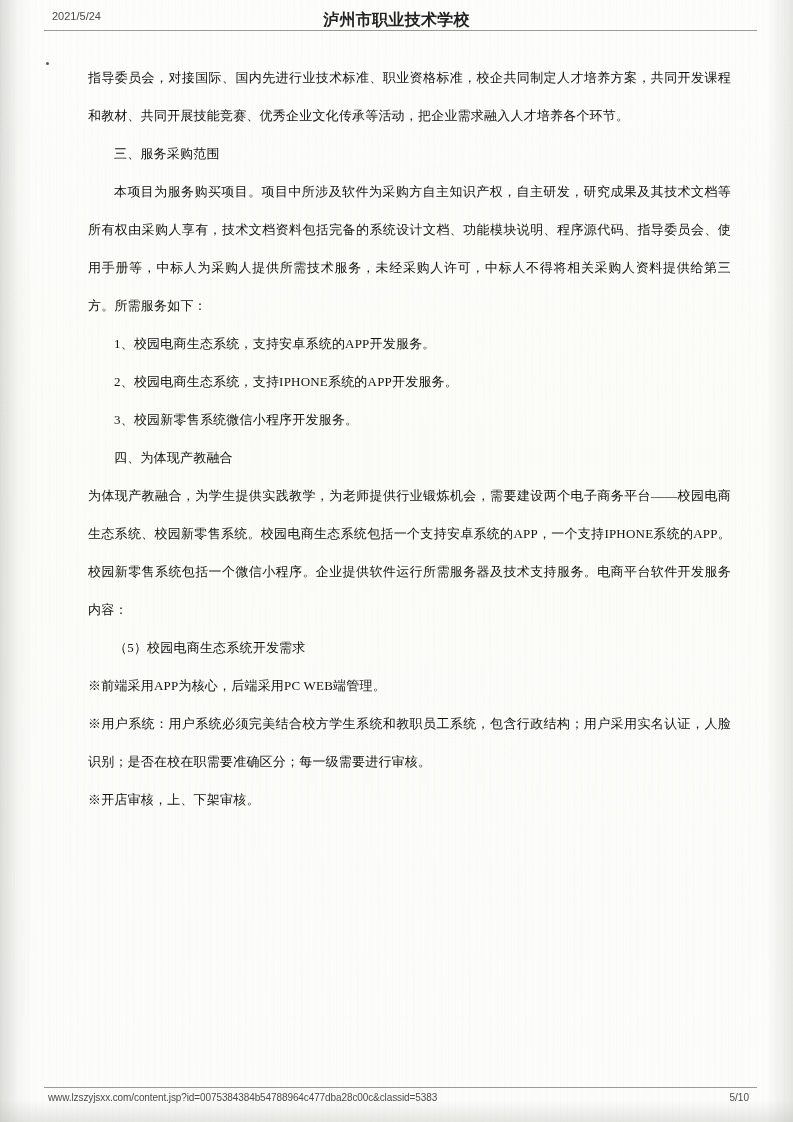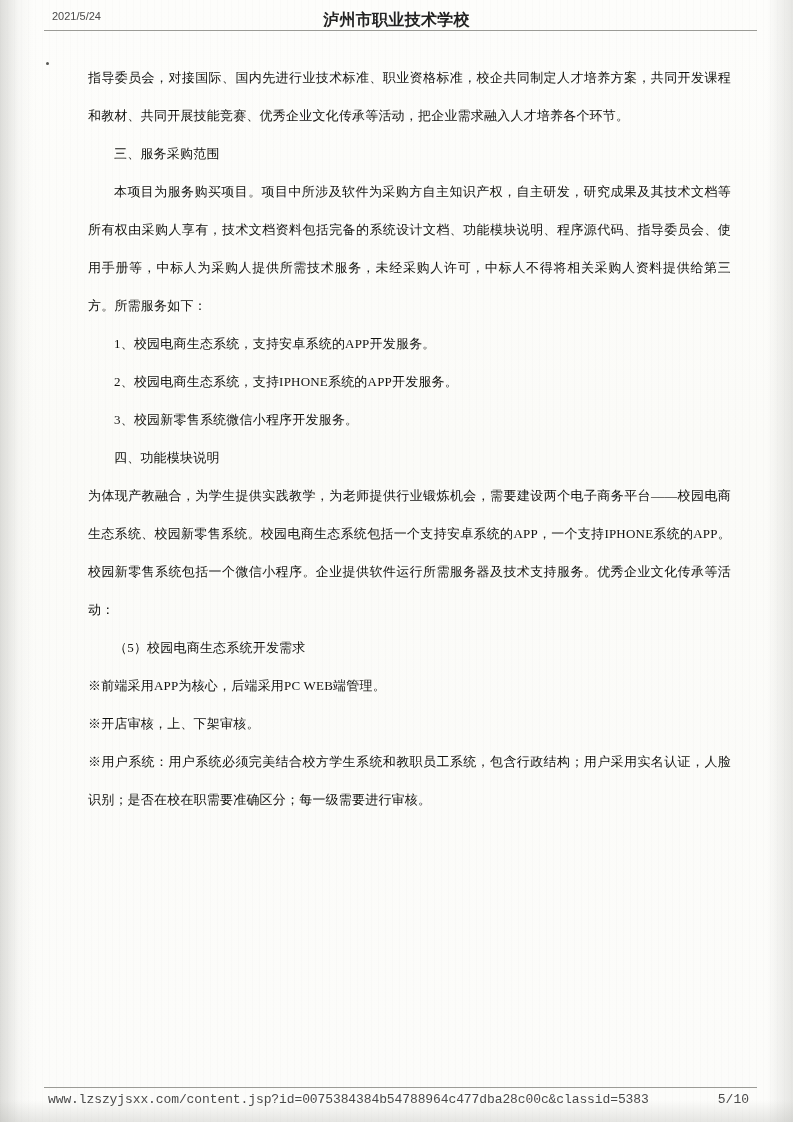--- a/index.html
+++ b/index.html
@@ -85,22 +85,22 @@
     background: #9b9b96;
   }
 
   
   .print-footer {
     position: absolute;
     bottom: 14px;
     left: 0;
     right: 0;
     height: 16px;
-    font-family: Liberation Mono, monospace;
-    font-size: 13px;
+    font-family: Liberation Sans, sans-serif;
+    font-size: 10px;
     color: #4a4a4a;
   }
   .print-footer .url {
     position: absolute;
     left: 48px;
     top: 0;
     letter-spacing: -0.1px;
   }
   .print-footer .pageno {
     position: absolute;
@@ -166,26 +166,26 @@
   </div>
   <div class="header-rule"></div>
 
   <div id="doc-body">
     <p class="para noindent">指导委员会，对接国际、国内先进行业技术标准、职业资格标准，校企共同制定人才培养方案，共同开发课程和教材、共同开展技能竞赛、优秀企业文化传承等活动，把企业需求融入人才培养各个环节。</p>
     <p class="para indent2">三、服务采购范围</p>
     <p class="para indent2">本项目为服务购买项目。项目中所涉及软件为采购方自主知识产权，自主研发，研究成果及其技术文档等所有权由采购人享有，技术文档资料包括完备的系统设计文档、功能模块说明、程序源代码、指导委员会、使用手册等，中标人为采购人提供所需技术服务，未经采购人许可，中标人不得将相关采购人资料提供给第三方。所需服务如下：</p>
     <p class="para indent2">1、校园电商生态系统，支持安卓系统的APP开发服务。</p>
     <p class="para indent2">2、校园电商生态系统，支持IPHONE系统的APP开发服务。</p>
     <p class="para indent2">3、校园新零售系统微信小程序开发服务。</p>
-    <p class="para indent2">四、功能模块说明</p>
-    <p class="para noindent">为体现产教融合，为学生提供实践教学，为老师提供行业锻炼机会，需要建设两个电子商务平台——校园电商生态系统、校园新零售系统。校园电商生态系统包括一个支持安卓系统的APP，一个支持IPHONE系统的APP。校园新零售系统包括一个微信小程序。企业提供软件运行所需服务器及技术支持服务。优秀企业文化传承等活动：</p>
+    <p class="para indent2">四、为体现产教融合</p>
+    <p class="para noindent">为体现产教融合，为学生提供实践教学，为老师提供行业锻炼机会，需要建设两个电子商务平台——校园电商生态系统、校园新零售系统。校园电商生态系统包括一个支持安卓系统的APP，一个支持IPHONE系统的APP。校园新零售系统包括一个微信小程序。企业提供软件运行所需服务器及技术支持服务。电商平台软件开发服务内容：</p>
     <p class="para indent2">（5）校园电商生态系统开发需求</p>
     <p class="para noindent">※前端采用APP为核心，后端采用PC WEB端管理。</p>
+    <p class="para noindent">※用户系统：用户系统必须完美结合校方学生系统和教职员工系统，包含行政结构；用户采用实名认证，人脸识别；是否在校在职需要准确区分；每一级需要进行审核。</p>
     <p class="para noindent">※开店审核，上、下架审核。</p>
-    <p class="para noindent">※用户系统：用户系统必须完美结合校方学生系统和教职员工系统，包含行政结构；用户采用实名认证，人脸识别；是否在校在职需要准确区分；每一级需要进行审核。</p>
   </div>
 
   <div class="footer-rule"></div>
   <div class="print-footer">
     <span class="url">www.lzszyjsxx.com/content.jsp?id=0075384384b54788964c477dba28c00c&amp;classid=5383</span>
     <span class="pageno">5/10</span>
   </div>
 
 </div>
 

